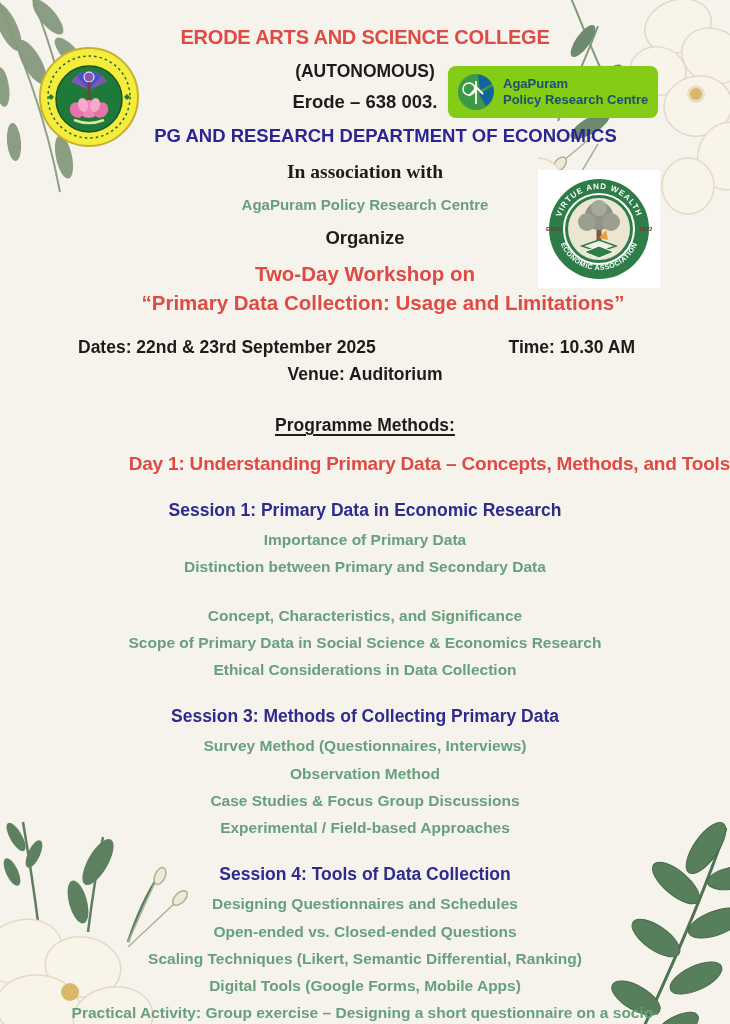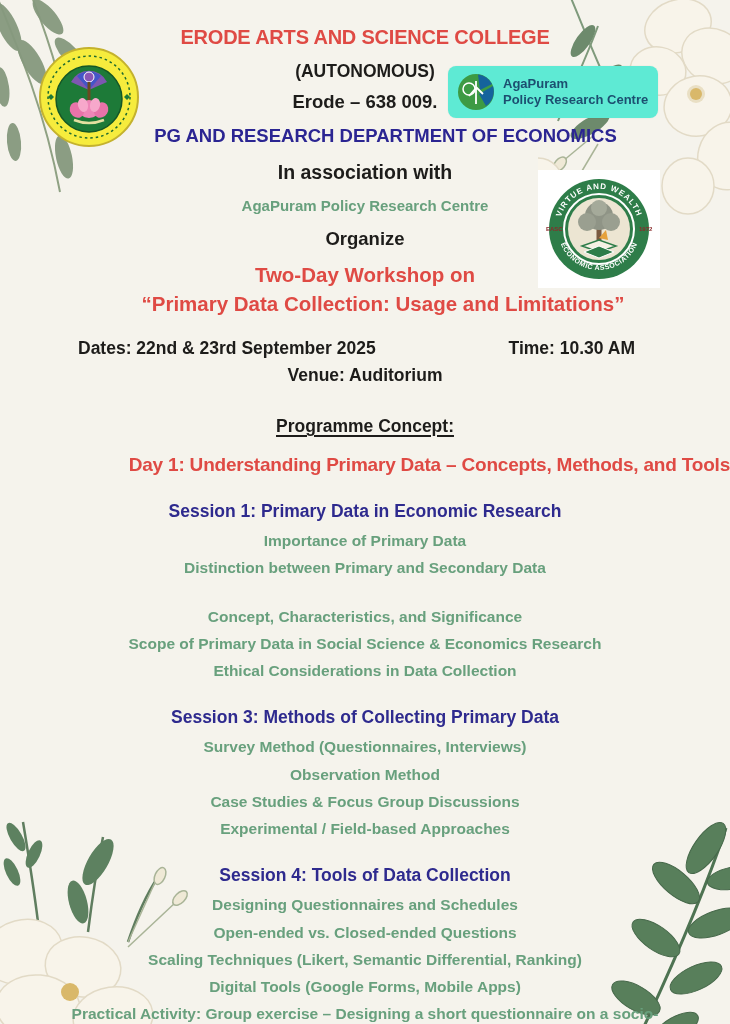--- a/index.html
+++ b/index.html
@@ -20,35 +20,35 @@
   .deco{position:absolute;z-index:0;pointer-events:none;}
   .deco.tl{top:-8px;left:-10px;}
   .deco.tr{top:-14px;right:-18px;}
   .deco.bl{bottom:-18px;left:-22px;}
   .deco.br{bottom:-14px;right:-16px;}
   .content{position:relative;z-index:2;text-align:center;padding-top:26px;}
   .college-name{color:var(--red);font-size:20px;letter-spacing:-0.2px;}
   .autonomous{font-size:17.5px;margin-top:12px;}
   .address{font-size:18.5px;margin-top:9px;}
   .department{color:var(--navy);font-size:18.5px;margin-top:12px;padding-left:41px;}
-  .assoc{font-size:19.5px;margin-top:14px;}
+  .assoc{font-size:19.5px;margin-top:14px;font-family:Liberation Serif, serif;}
   .partner{color:var(--green_text);font-size:15px;margin-top:13px;}
   .organize{font-size:18.5px;margin-top:14px;}
   .workshop1{color:var(--red);font-size:20.5px;margin-top:13px;}
   .workshop2{color:var(--red);font-size:20.5px;margin-top:5px;padding-left:36px;}
   .when-row{display:flex;justify-content:space-between;padding:0 95px 0 78px;margin-top:22px;font-size:17.5px;gap:28px;}
   .venue{font-size:17.5px;margin-top:6px;}
   .schedule-heading{font-size:17.5px;margin-top:30px;text-decoration:underline;text-decoration-thickness:2px;text-underline-offset:3px;}
   .day1{color:var(--red);font-size:19px;margin-top:17px;letter-spacing:-0.2px;text-align:right;}
   .session{margin-top:25px;}
   .session-title{color:var(--indigo);font-size:17.5px;margin-bottom:7px;}
   .session-item{color:var(--green_text);font-size:15.5px;line-height:1.5;max-width:590px;margin:4px auto;}
   .college-logo{position:absolute;top:46px;left:38px;z-index:3;}
   .agapuram-card{
-    position:absolute;top:66px;left:448px;z-index:3;background:#5eead4;border-radius:8px;
+    position:absolute;top:66px;left:448px;z-index:3;background:#84cc16;border-radius:8px;
     padding:6px 10px 6px 8px;display:flex;align-items:center;gap:7px;box-shadow:0 0 0 1px rgba(0,0,0,0.02);
   }
   .agapuram-text{text-align:left;color:#1c4f70;font-size:13px;line-height:1.25;}
   .ea-card{position:absolute;top:170px;left:538px;z-index:3;background:#fff;width:122px;height:118px;display:flex;align-items:center;justify-content:center;}
 </style>
 </head>
 <body>
 
 <div class="poster">
 
@@ -202,35 +202,35 @@
         <textPath href="#arcBot" startOffset="50%" text-anchor="middle"><tspan>ECONOMIC ASSOCIATION</tspan></textPath>
       </text>
       <text x="2" y="57" font-size="6" font-weight="bold" fill="#8a2b2b">EASC</text>
       <text x="95" y="57" font-size="6" font-weight="bold" fill="#8a2b2b">1972</text>
     </svg>
   </div>
 
   <div class="content">
     <h1 class="college-name">ERODE ARTS AND SCIENCE COLLEGE</h1>
     <div class="autonomous">(AUTONOMOUS)</div>
-    <div class="address">Erode – 638 009.</div>
+    <div class="address">Erode – 638 003.</div>
     <h2 class="department">PG AND RESEARCH DEPARTMENT OF ECONOMICS</h2>
     <div class="assoc">In association with</div>
     <div class="partner">AgaPuram Policy Research Centre</div>
     <div class="organize">Organize</div>
     <div class="workshop1">Two-Day Workshop on</div>
     <div class="workshop2">“Primary Data Collection: Usage and Limitations”</div>
 
     <div class="when-row">
       <span>Dates: 22nd &amp; 23rd September 2025</span>
       <span>Time: 10.30 AM</span>
     </div>
     <div class="venue">Venue:  Auditorium</div>
 
-    <div class="schedule-heading">Programme Concept:</div>
+    <div class="schedule-heading">Programme Methods:</div>
     <div class="day1">Day 1: Understanding Primary Data – Concepts, Methods, and Tools</div>
 
     <section class="session">
       <h3 class="session-title">Session 1: Primary Data in Economic Research</h3>
       <p class="session-item">Importance of Primary Data</p>
       <p class="session-item">Distinction between Primary and Secondary Data</p>
     </section>
 
     <section class="session">
       <p class="session-item">Concept, Characteristics, and Significance</p>

